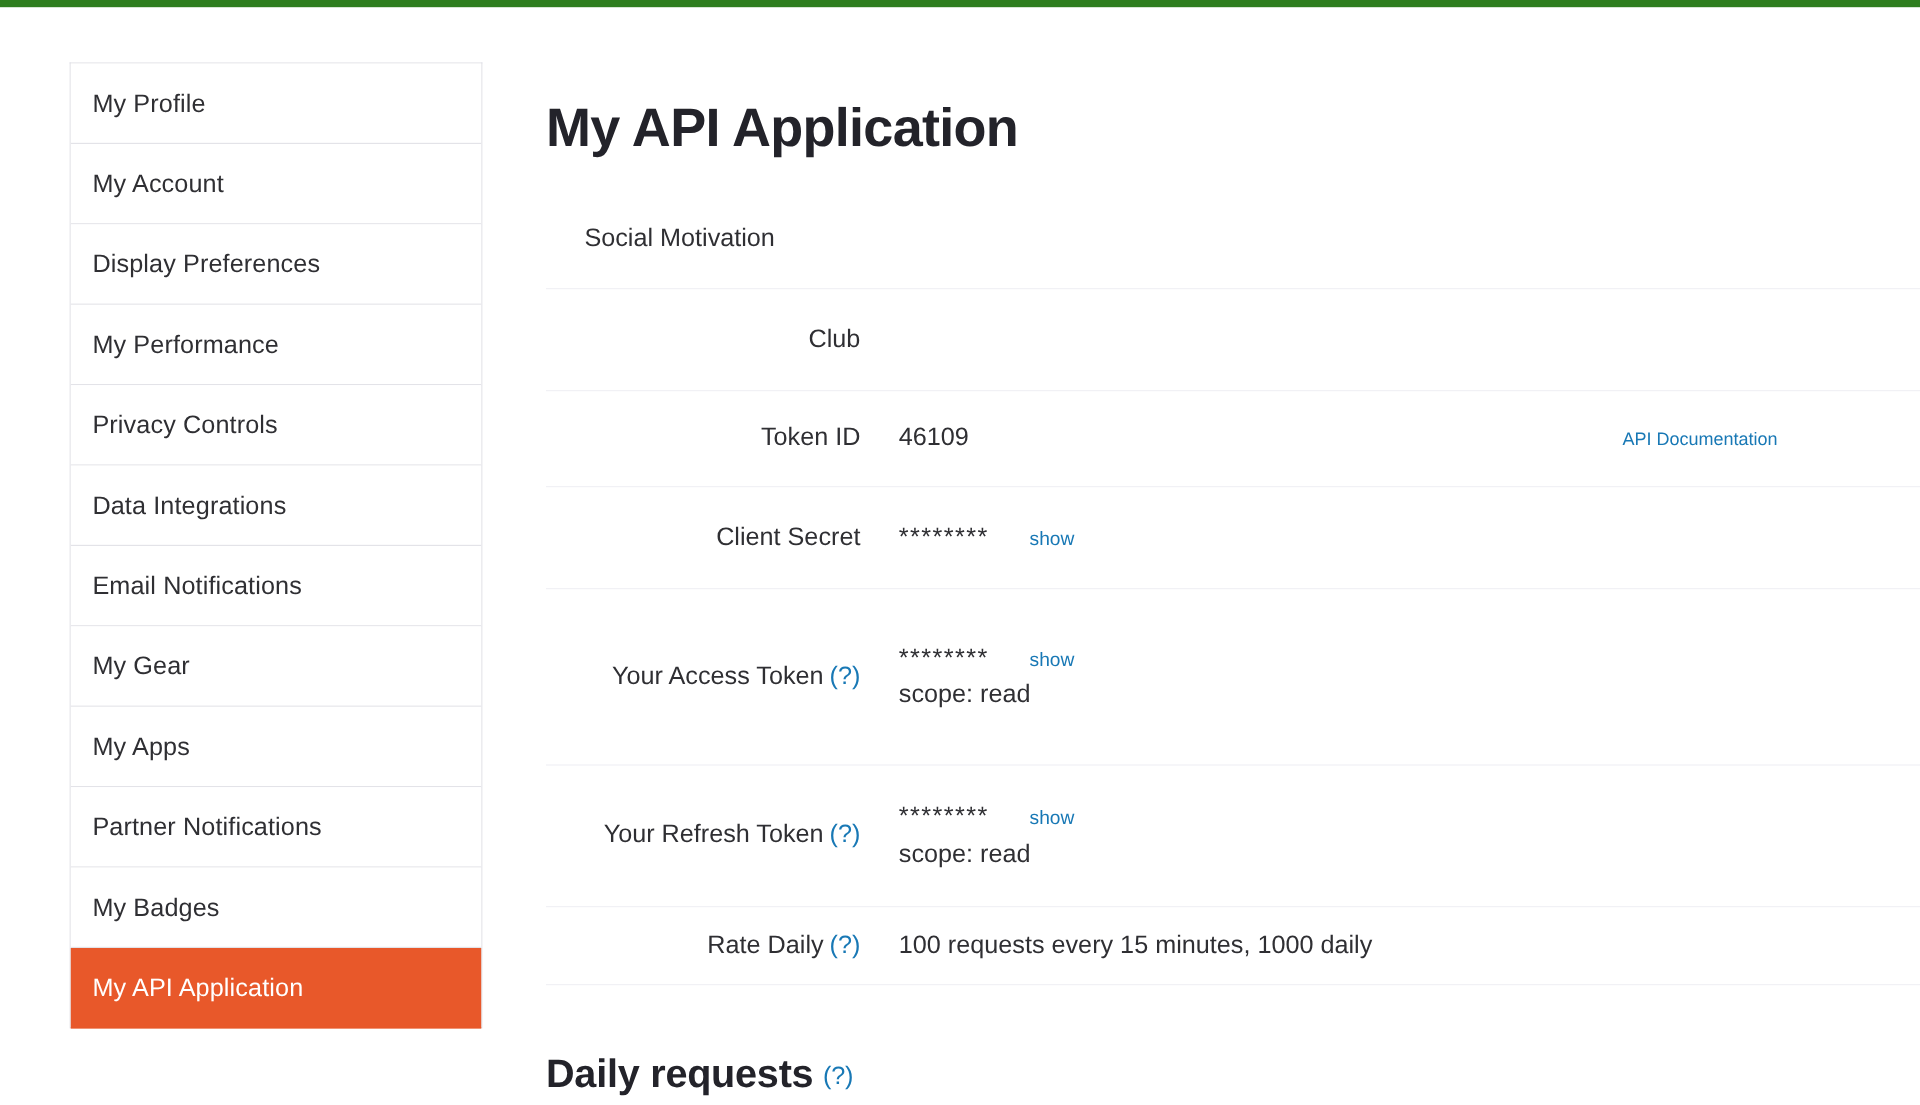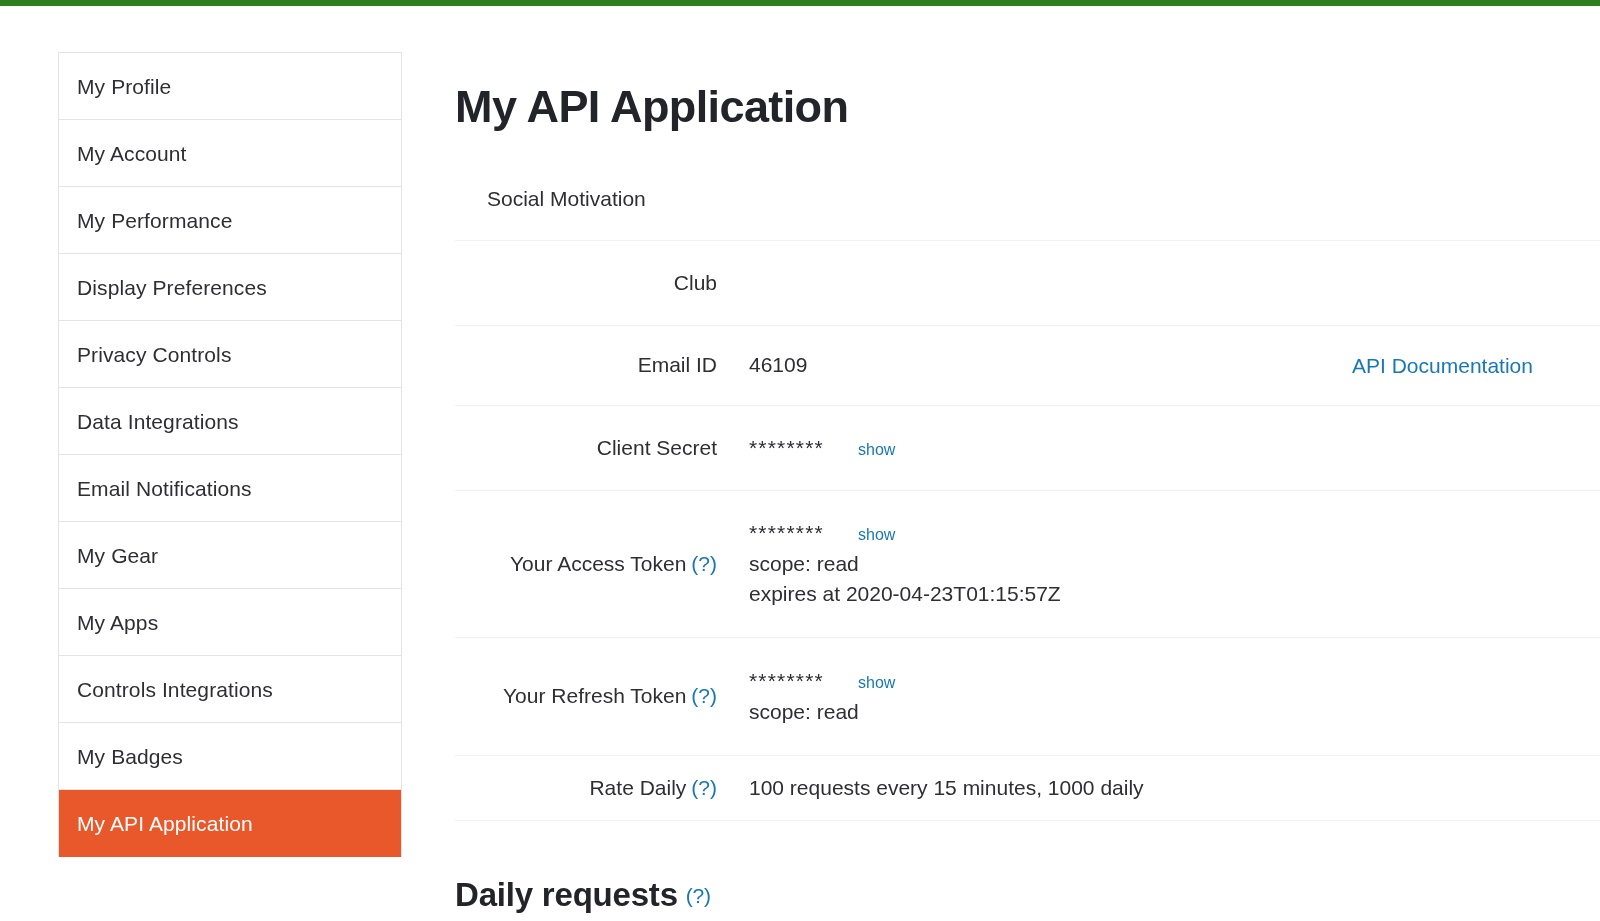--- a/index.html
+++ b/index.html
@@ -118,21 +118,21 @@
     font-size: 21px;
     color: #2f2f33;
     line-height: 1.45;
     white-space: nowrap;
   }
   .row-aside {
     position: absolute;
     left: 897px;
     top: 50%;
     transform: translateY(-50%);
-    font-size: 21px;
+    font-size: 15px;
     white-space: nowrap;
   }
 
   .stars {
     letter-spacing: 1.2px;
     font-size: 21px;
     color: #2f2f33;
   }
   .link {
     color: #1878b5;
@@ -194,42 +194,42 @@
 <div id="page">
 
   <nav id="sidebar">
     <div class="nav-item">
       <span>My Profile</span>
     </div>
     <div class="nav-item">
       <span>My Account</span>
     </div>
     <div class="nav-item">
+      <span>Display Preferences</span>
+    </div>
+    <div class="nav-item">
       <span>My Performance</span>
     </div>
     <div class="nav-item">
-      <span>Display Preferences</span>
-    </div>
-    <div class="nav-item">
       <span>Privacy Controls</span>
     </div>
     <div class="nav-item">
       <span>Data Integrations</span>
     </div>
     <div class="nav-item">
       <span>Email Notifications</span>
     </div>
     <div class="nav-item">
       <span>My Gear</span>
     </div>
     <div class="nav-item">
       <span>My Apps</span>
     </div>
     <div class="nav-item">
-      <span>Controls Integrations</span>
+      <span>Partner Notifications</span>
     </div>
     <div class="nav-item">
       <span>My Badges</span>
     </div>
     <div class="nav-item active">
       <span>My API Application</span>
     </div>
   </nav>
 
   <main id="main">
@@ -241,40 +241,39 @@
       <div class="detail-row r-category">
         <div class="row-value">Social Motivation</div>
       </div>
 
       <div class="detail-row r-club">
         <div class="row-label">Club</div>
         <div class="row-value"></div>
       </div>
 
       <div class="detail-row r-clientid">
-        <div class="row-label">Email ID</div>
+        <div class="row-label">Token ID</div>
         <div class="row-value">46109</div>
         <div class="row-aside">
           <a class="link">API Documentation</a>
         </div>
       </div>
 
       <div class="detail-row r-secret">
         <div class="row-label">Client Secret</div>
         <div class="row-value">
           <span class="stars">********</span><a class="show-link">show</a>
         </div>
       </div>
 
       <div class="detail-row r-access">
         <div class="row-label"><span>Your Access Token</span><a class="help-link">(?)</a></div>
         <div class="row-value value-block">
           <span class="line"><span class="stars">********</span><a class="show-link">show</a></span>
           <span class="line">scope: read</span>
-          <span class="line">expires at 2020-04-23T01:15:57Z</span>
         </div>
       </div>
 
       <div class="detail-row r-refresh">
         <div class="row-label"><span>Your Refresh Token</span><a class="help-link">(?)</a></div>
         <div class="row-value value-block">
           <span class="line"><span class="stars">********</span><a class="show-link">show</a></span>
           <span class="line">scope: read</span>
         </div>
       </div>

